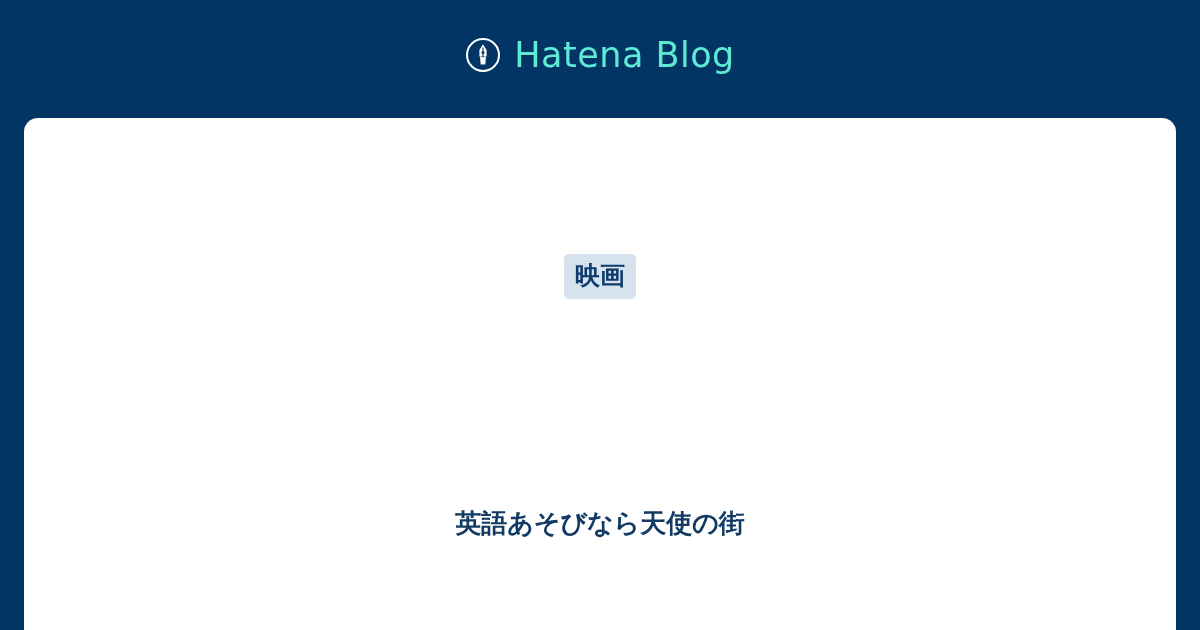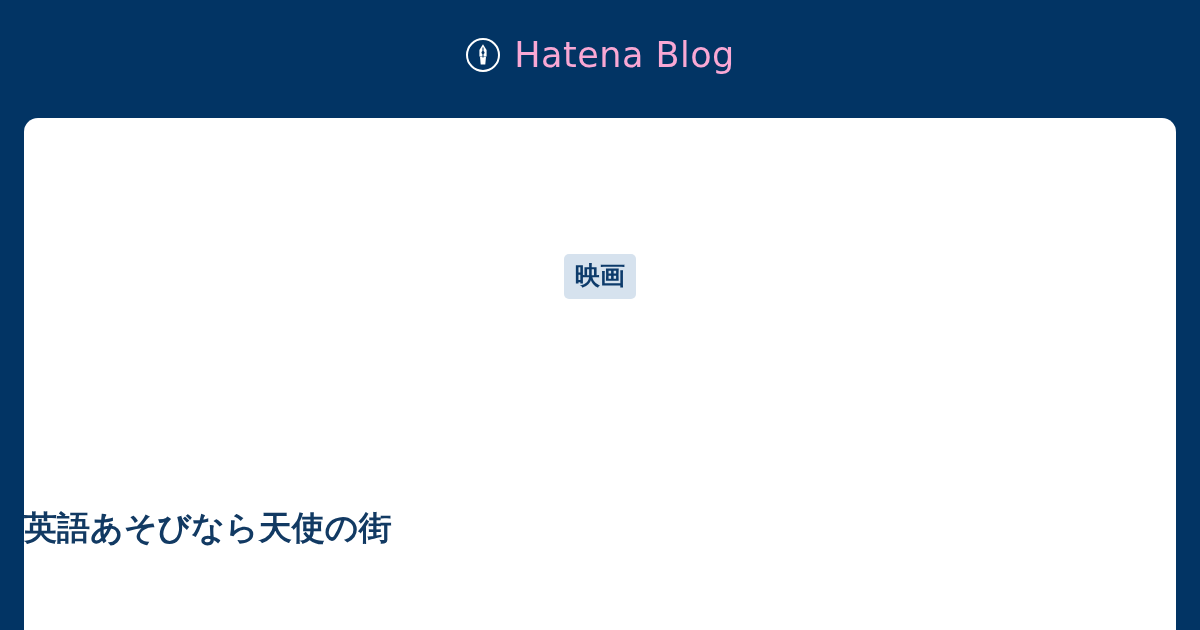--- a/index.html
+++ b/index.html
@@ -24,21 +24,21 @@
     box-sizing: border-box;
     padding-bottom: 8px;
   }
   .logo-mark {
     width: 36px;
     height: 36px;
     flex: 0 0 auto;
     display: block;
   }
   .logo-text {
-    color: #f9a8d4;
+    color: #5eead4;
     font-size: 35px;
     font-weight: 400;
     letter-spacing: 0.5px;
     line-height: 1;
     font-family: "DejaVu Sans", "Liberation Sans", sans-serif;
   }
 
   
   .card {
     position: absolute;
@@ -83,24 +83,24 @@
     max-width: 1040px;
     font-family: "DejaVu Sans", "Liberation Sans", sans-serif;
   }
 
   .blog-title {
     position: absolute;
     left: 0;
     right: 0;
     top: 390px;
     color: #123a63;
-    font-size: 33px;
+    font-size: 26px;
     font-weight: 700;
     line-height: 1.2;
-    text-align: left;
+    text-align: center;
     font-family: "DejaVu Sans", "Liberation Sans", sans-serif;
   }
 </style>
 </head>
 <body>
 
 <div class="header">
   <span class="logo-mark-wrap">
     <svg class="logo-mark" viewBox="0 0 36 36">
       <circle cx="18" cy="18" r="16" fill="none" stroke="#ffffff" stroke-width="2"></circle>

